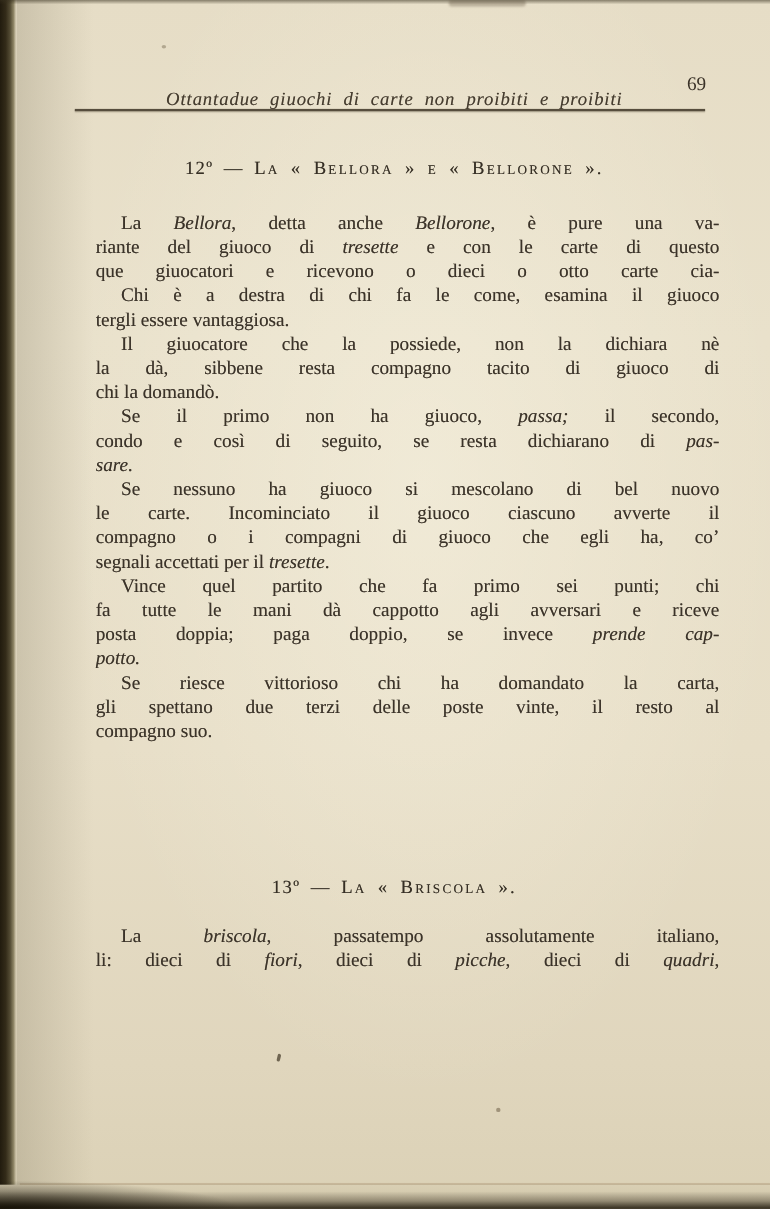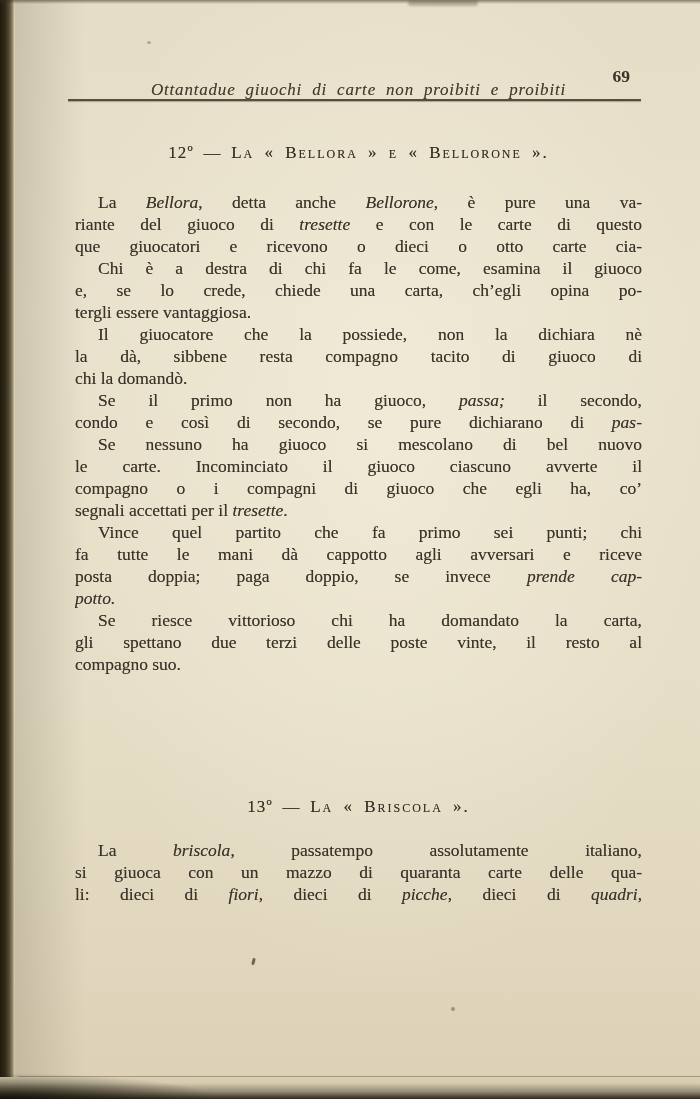--- a/index.html
+++ b/index.html
@@ -59,42 +59,42 @@
     position:absolute;left:75px;width:567px;top:66px;height:24px;
   }
   .running-title{
     display:block;text-align:center;
     font-style:italic;font-size:17px;letter-spacing:0.8px;word-spacing:5px;
     color:#453c2f;
     text-shadow:0 0 0.5px rgba(69,60,47,0.5);
     margin-top:14px;
   }
   .page-number{
-    position:absolute;right:12px;top:0;
-    font-weight:bold;font-size:17.5px;color:#3b3329;
+    position:absolute;right:0;top:0;
+    font-weight:normal;font-size:17.5px;color:#3b3329;
   }
   .header-rule{
     position:absolute;left:68px;top:99px;width:573px;height:2px;
     background:#564d3d;
     box-shadow:0 1px 1px rgba(86,77,61,0.4);
   }
   
   .section-heading{
     position:absolute;left:75px;width:567px;
     text-align:center;white-space:nowrap;
     font-size:17px;color:#362f25;
     letter-spacing:1.2px;word-spacing:4px;
     text-shadow:0 0 0.5px rgba(54,47,37,0.5);
   }
   .section-heading .sc{font-variant:small-caps;letter-spacing:2px;text-align:right;}
   .heading-12{top:143px;}
   .heading-13{top:797px;}
   
   .body-block{
-    position:absolute;left:75px;width:567px;
+    position:absolute;left:87px;width:567px;
     font-size:17.5px;line-height:22px;color:#3b3329;
     text-shadow:0 0 0.5px rgba(59,51,41,0.55);
   }
   .block-12{top:191px;}
   .block-13{top:839px;}
   .para{margin:0;}
   .line{
     height:22px;overflow:hidden;
     text-align:justify;text-align-last:justify;
   }
@@ -133,31 +133,31 @@
 
   <div class="body-block block-12">
     <div class="paragraphs">
         <div class="para">
           <div class="line first"><span>La </span><i>Bellora</i><span>, detta anche </span><i>Bellorone</i><span>, è pure una va-</span></div>
           <div class="line"><span>riante del giuoco di </span><i>tresette</i><span> e con le carte di questo</span></div>
           <div class="line"><span>que giuocatori e ricevono o dieci o otto carte cia-</span></div>
         </div>
         <div class="para">
           <div class="line first"><span>Chi è a destra di chi fa le come, esamina il giuoco</span></div>
-          <div class="line"><span>e, se lo crede, chiede una carta, ch’egli opina po-</span></div>
           <div class="line lastline"><span>tergli essere vantaggiosa.</span></div>
         </div>
         <div class="para">
           <div class="line first"><span>Il giuocatore che la possiede, non la dichiara nè</span></div>
           <div class="line"><span>la dà, sibbene resta compagno tacito di giuoco di</span></div>
           <div class="line lastline"><span>chi la domandò.</span></div>
         </div>
         <div class="para">
           <div class="line first"><span>Se il primo non ha giuoco, </span><i>passa;</i><span> il secondo,</span></div>
-          <div class="line"><span>condo e così di secondo, se pure dichiarano di </span><i>pas-</i><span></span></div>
+          <div class="line"><span>condo e così di seguito, se resta dichiarano di </span><i>pas-</i><span></span></div>
+          <div class="line lastline"><span></span><i>sare.</i><span></span></div>
         </div>
         <div class="para">
           <div class="line first"><span>Se nessuno ha giuoco si mescolano di bel nuovo</span></div>
           <div class="line"><span>le carte. Incominciato il giuoco ciascuno avverte il</span></div>
           <div class="line"><span>compagno o i compagni di giuoco che egli ha, co’</span></div>
           <div class="line lastline"><span>segnali accettati per il </span><i>tresette</i><span>.</span></div>
         </div>
         <div class="para">
           <div class="line first"><span>Vince quel partito che fa primo sei punti; chi</span></div>
           <div class="line"><span>fa tutte le mani dà cappotto agli avversari e riceve</span></div>
@@ -175,19 +175,18 @@
   <div class="section-heading heading-13 ink">
     <span>13º</span>
     <span>—</span>
     <span class="sc">La « Briscola ».</span>
   </div>
 
   <div class="body-block block-13">
     <div class="paragraphs">
         <div class="para">
           <div class="line first"><span>La </span><i>briscola</i><span>, passatempo assolutamente italiano,</span></div>
-          <div class="line"><span>si giuoca con un mazzo di quaranta carte delle qua-</span></div>
           <div class="line"><span>li: dieci di </span><i>fiori</i><span>, dieci di </span><i>picche</i><span>, dieci di </span><i>quadri</i><span>,</span></div>
         </div>
       </div>
   </div>
 
 </div>
 
 </body></html>

